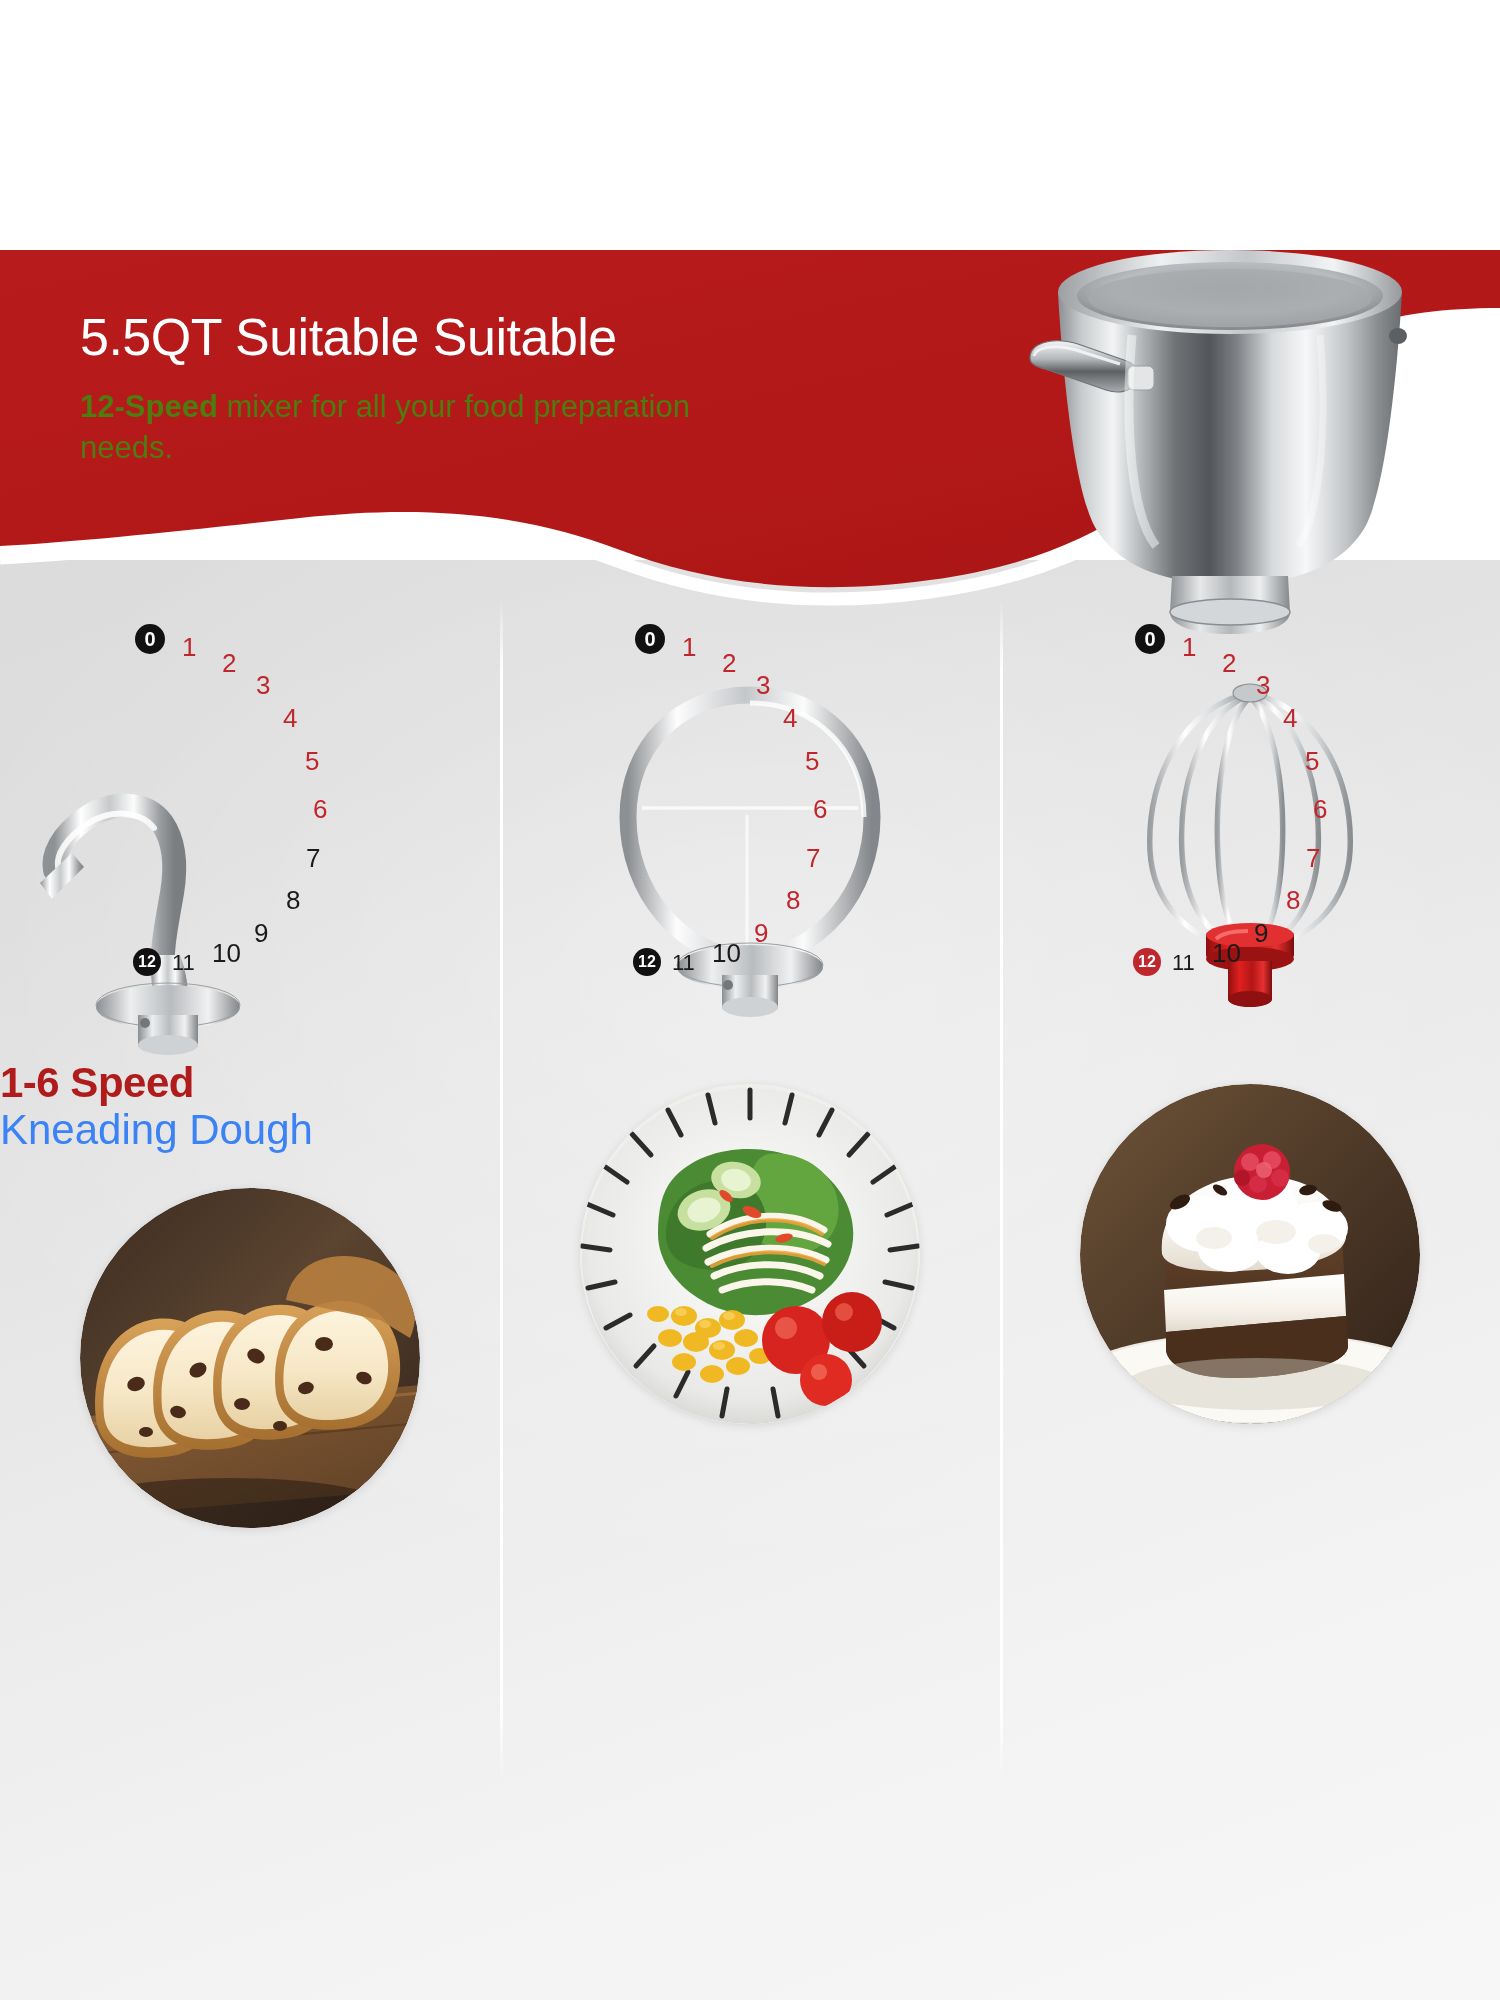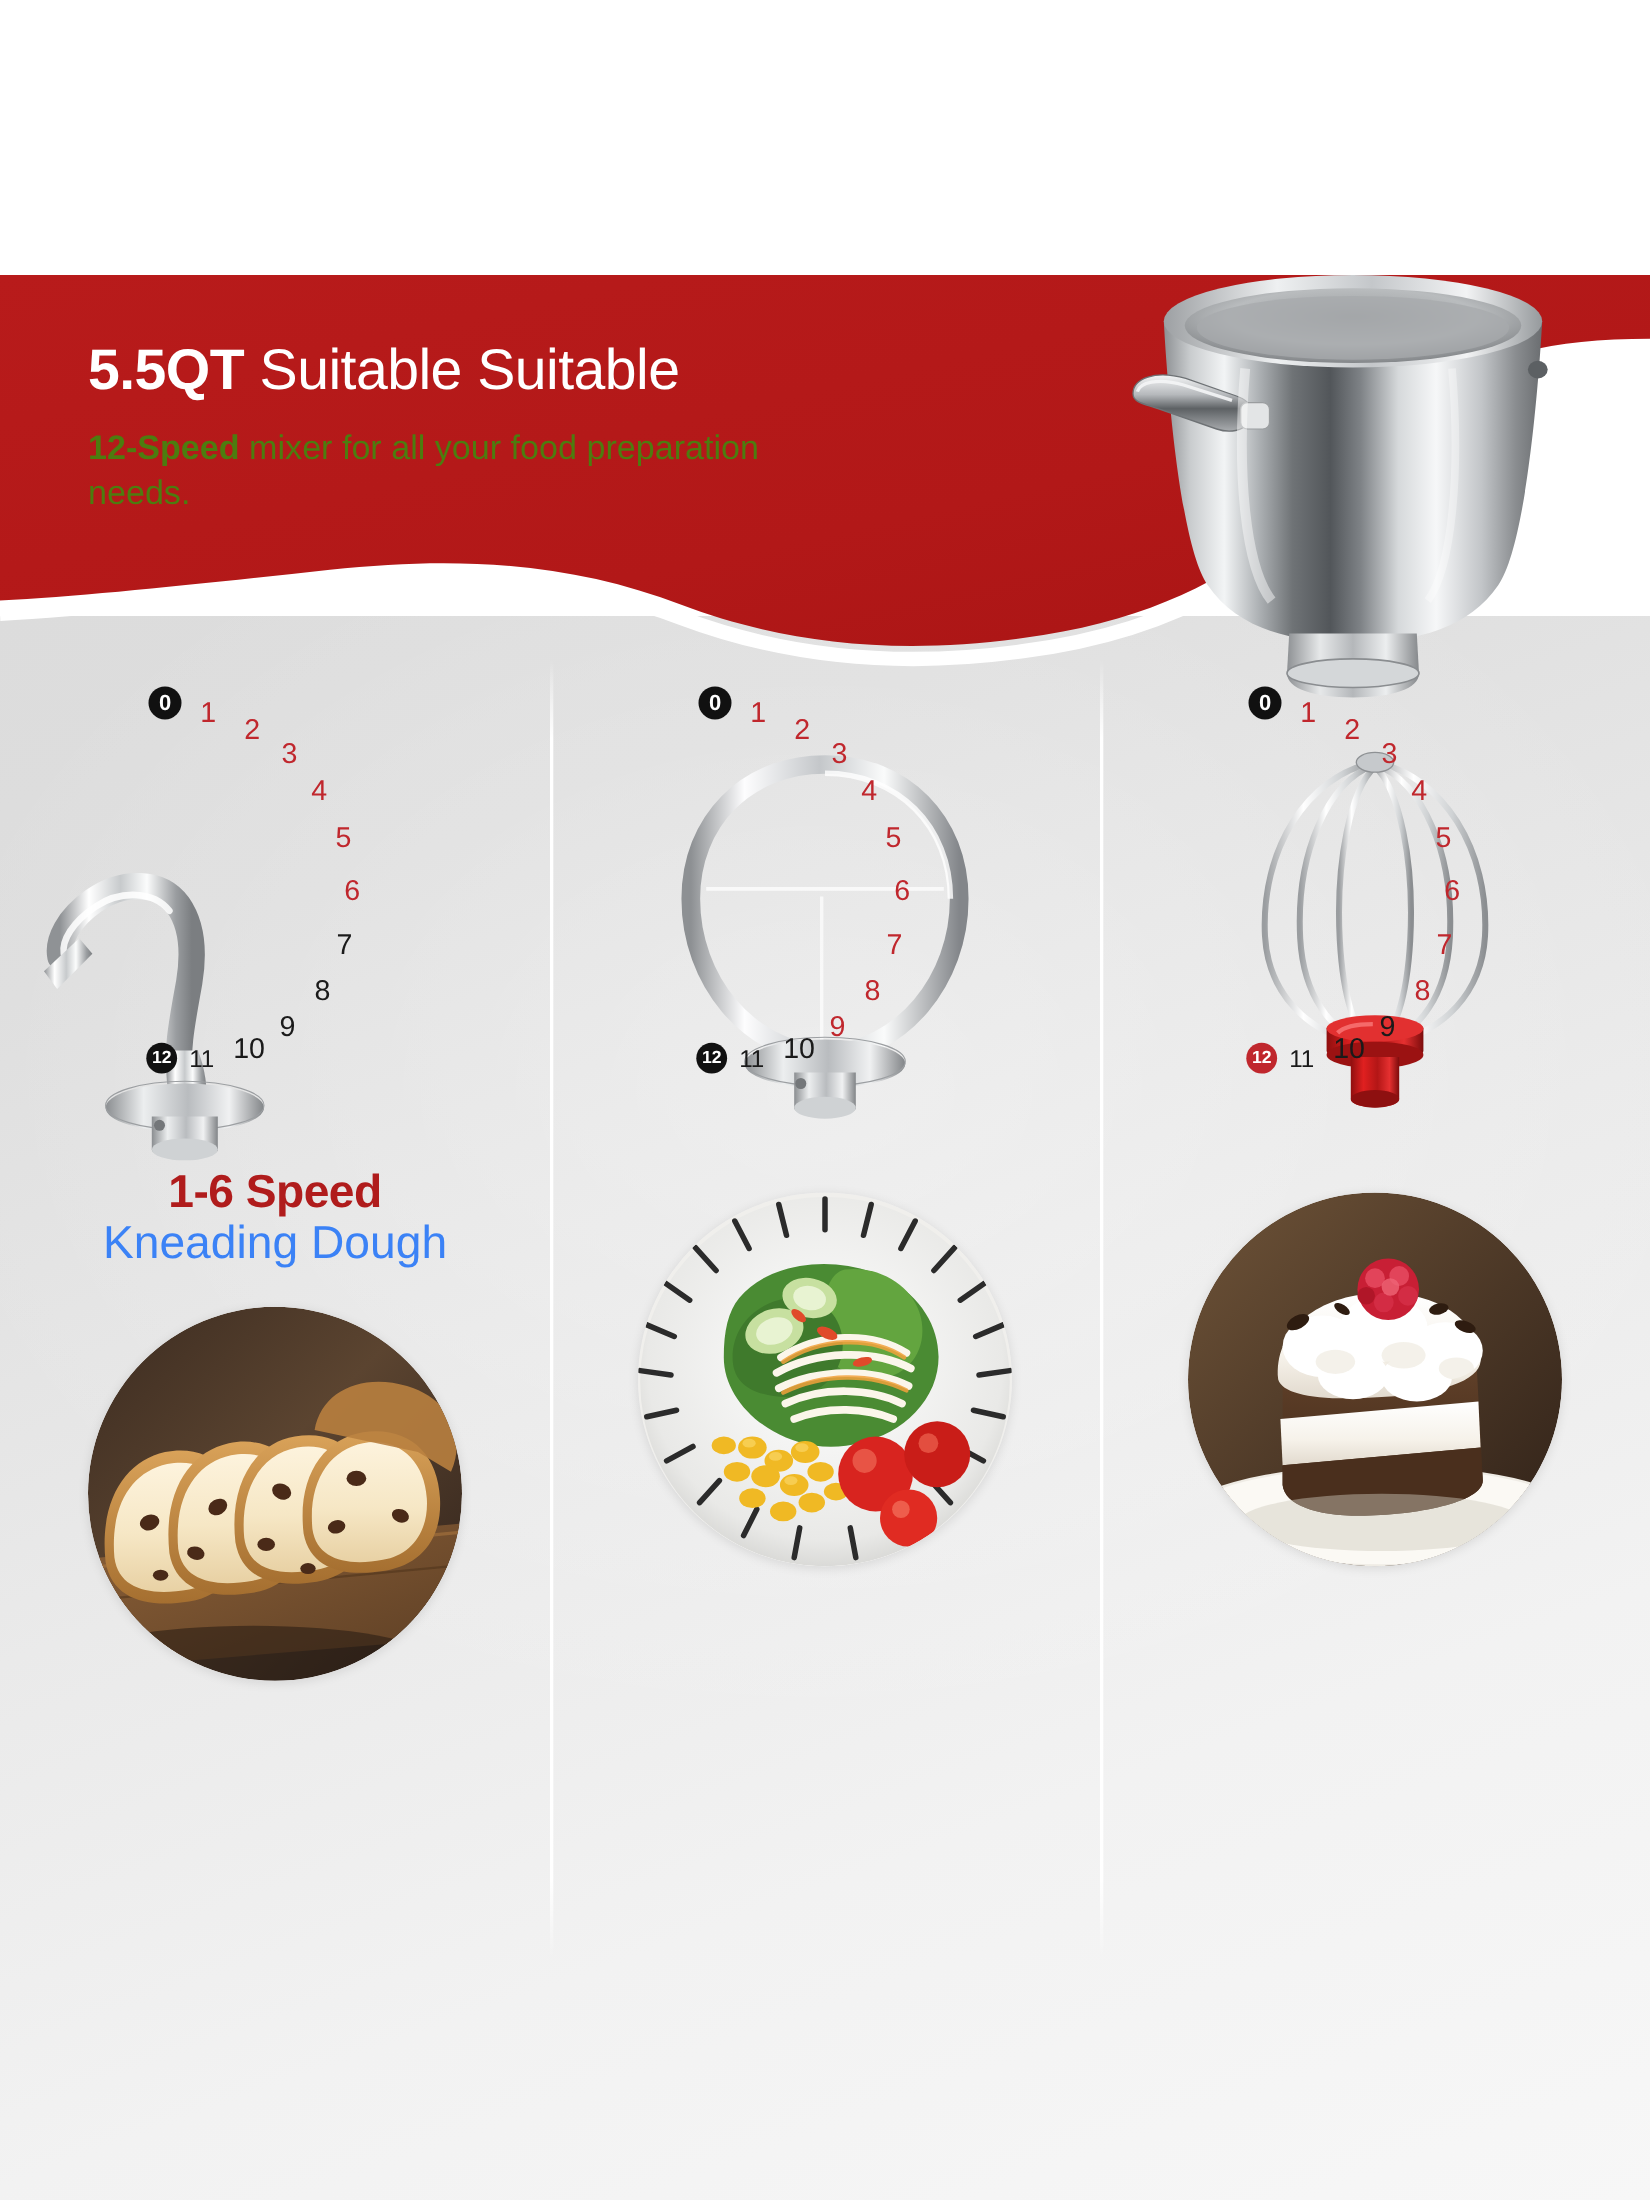--- a/index.html
+++ b/index.html
@@ -25,21 +25,21 @@
   }
 
   
   .banner-wrap { position:absolute; left:0; top:250px; width:1500px; height:420px; }
   .banner-svg { position:absolute; left:0; top:0; width:1500px; height:420px; }
   .banner-text { position:absolute; left:80px; top:60px; width:900px; z-index:3; }
   .headline {
     font-size:52px; line-height:1.06; color:#ffffff; letter-spacing:-.5px;
     white-space:nowrap;
   }
-  .headline .hl-strong { font-weight:bold; }
+  .headline .hl-strong { font-weight:normal; }
   .subline {
     margin-top:22px; font-size:31px; line-height:1.32; color:#4d7c0f; max-width:700px;
   }
   .subline .sub-strong { font-weight:bold; }
 
   
   .bowl { position:absolute; left:1020px; top:240px; width:420px; height:400px; z-index:4; }
 
   
   .cols { position:absolute; left:0; top:600px; width:1500px; height:1400px; display:flex; z-index:5; }
@@ -63,21 +63,21 @@
     color:#ffffff; background:#111111; border-radius:50%;
     width:30px; height:30px; display:flex; align-items:center; justify-content:center;
     font-size:20px; font-weight:bold;
   }
   .num.twelve { width:28px; height:28px; font-size:16px;text-align:center; }
 
   
   .attach { position:absolute; left:0; top:55px; width:500px; height:400px; }
 
   
-  .labels { position:relative; margin-top:10px; width:500px; text-align:center; }
+  .labels { position:relative; margin-top:10px; width:500px; text-align:left; }
   .speed-title {
     font-size:42px; font-weight:bold; color:#b01c1c; line-height:1.1; letter-spacing:-.5px;
   }
   .speed-desc {
     font-size:42px; color:#3b82f6; line-height:1.15; font-weight:400;
   }
 
   
   .photo-wrap { position:relative; margin:34px auto 0; width:340px; height:340px; }
   .photo {

